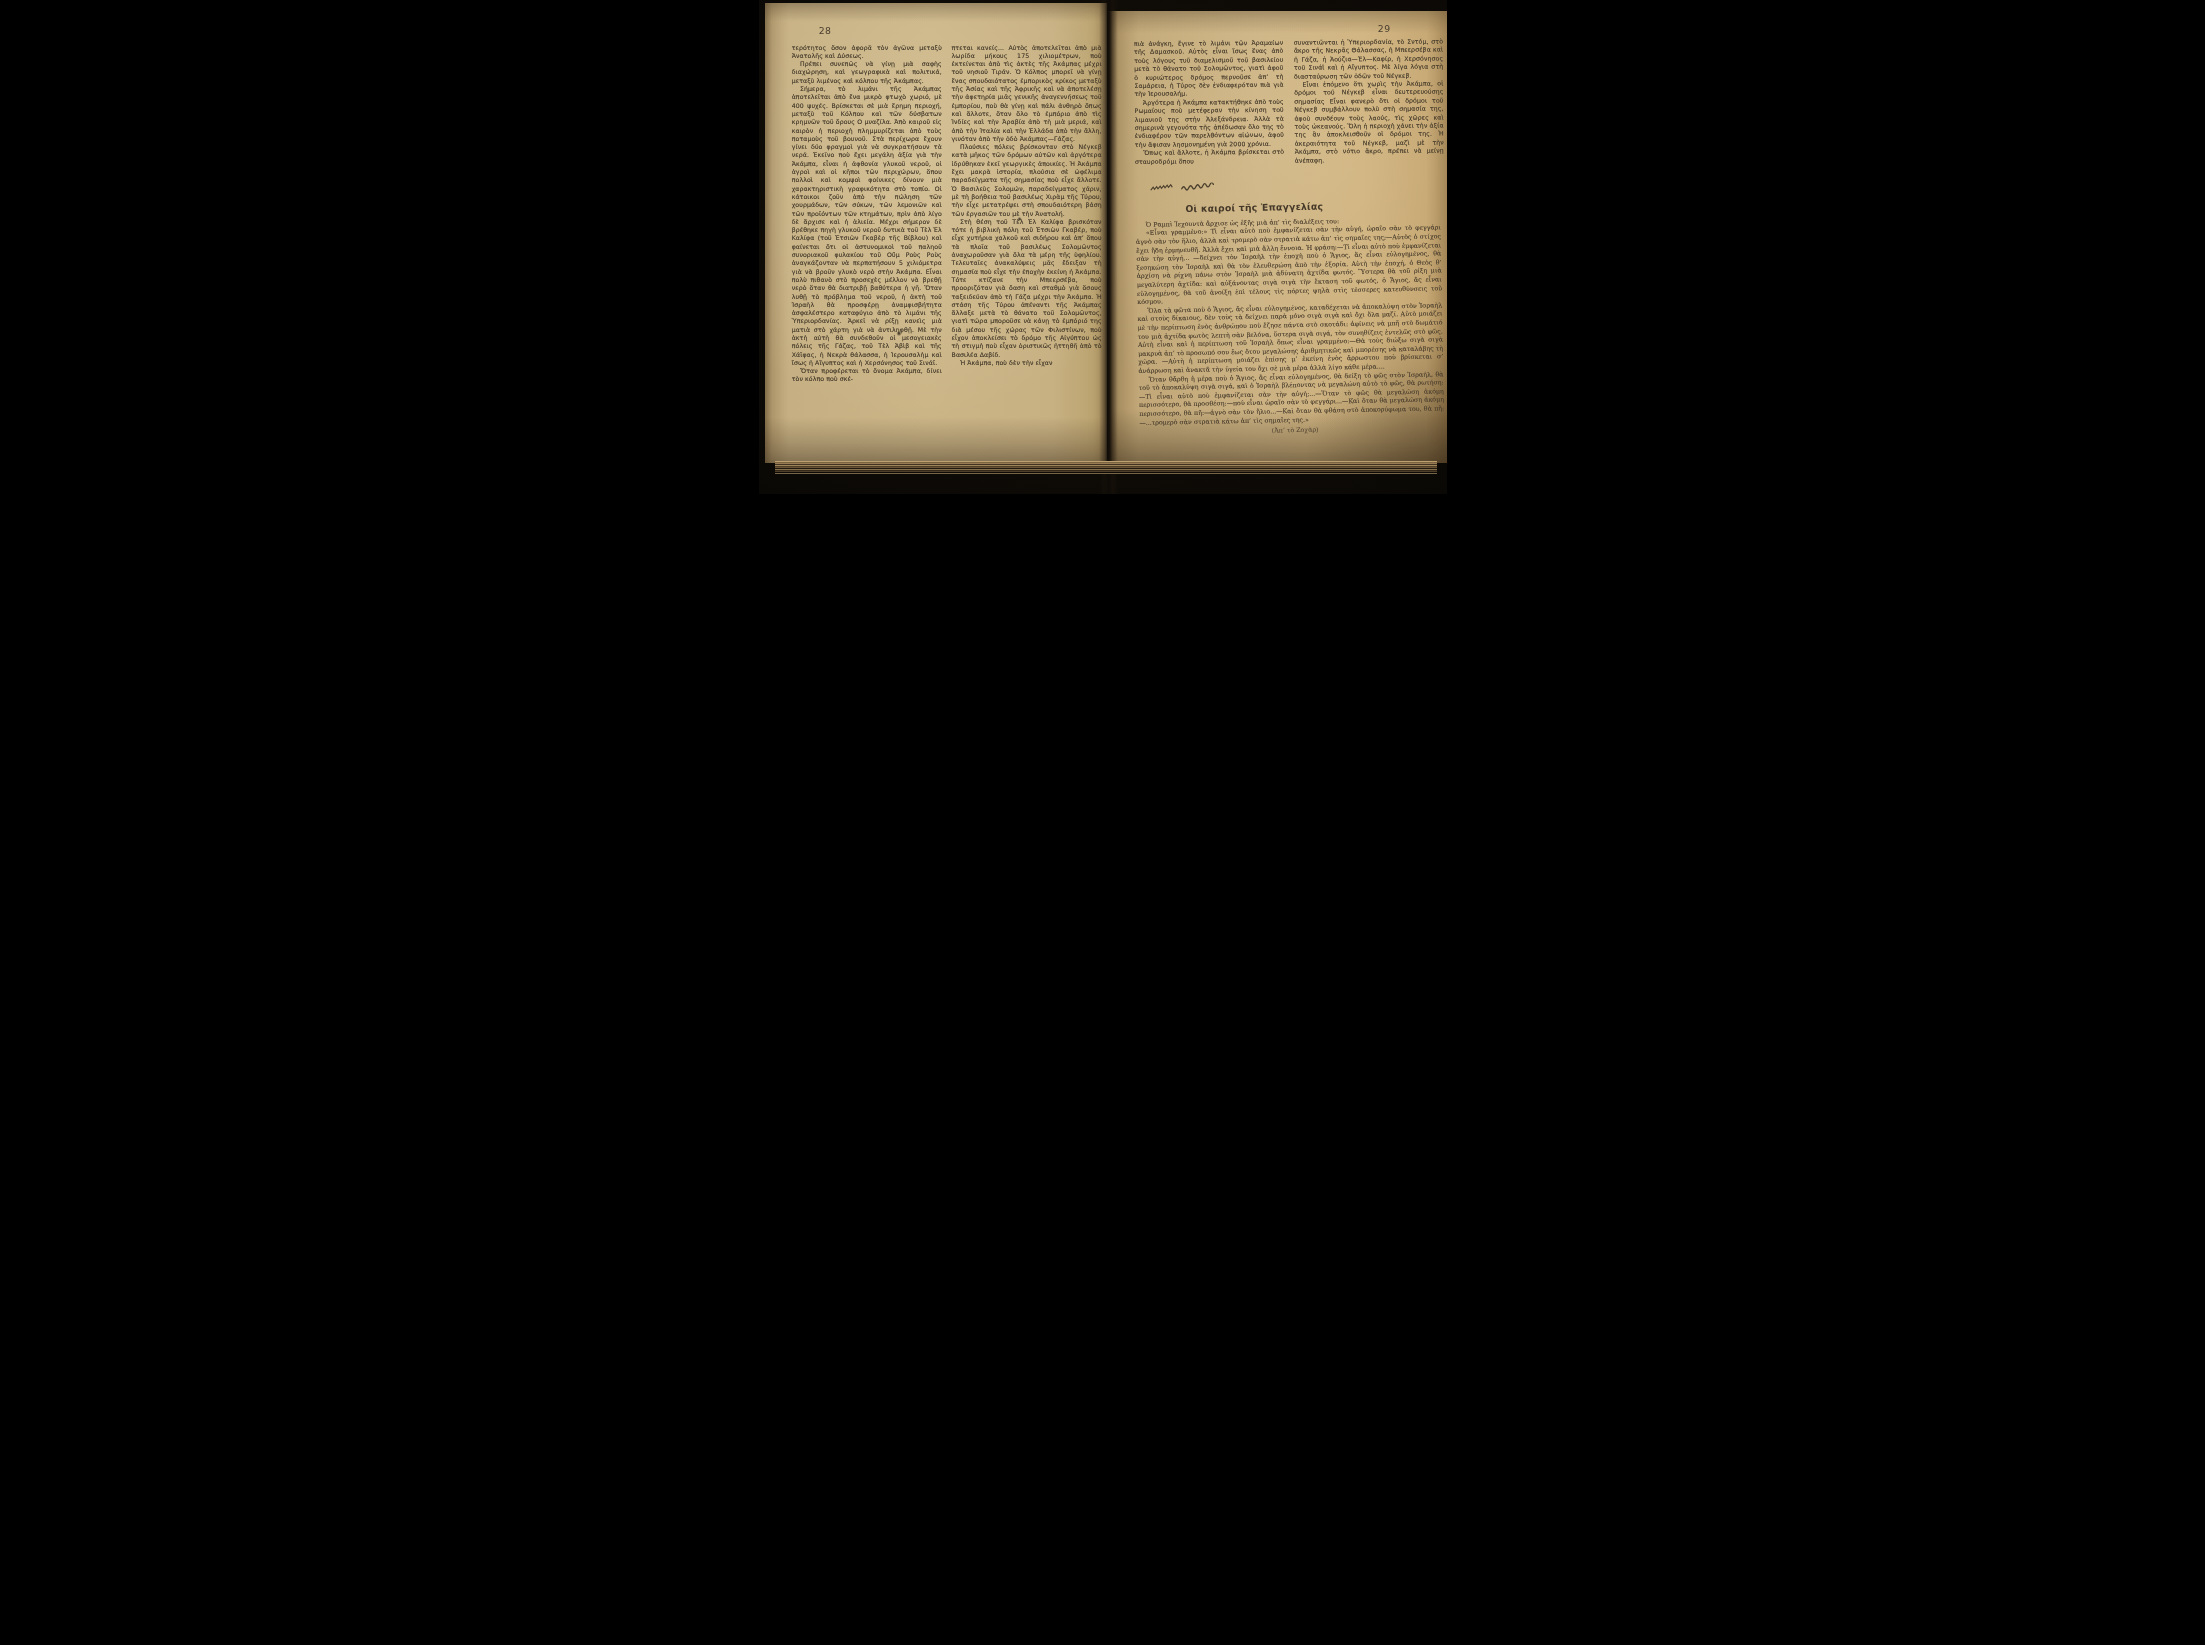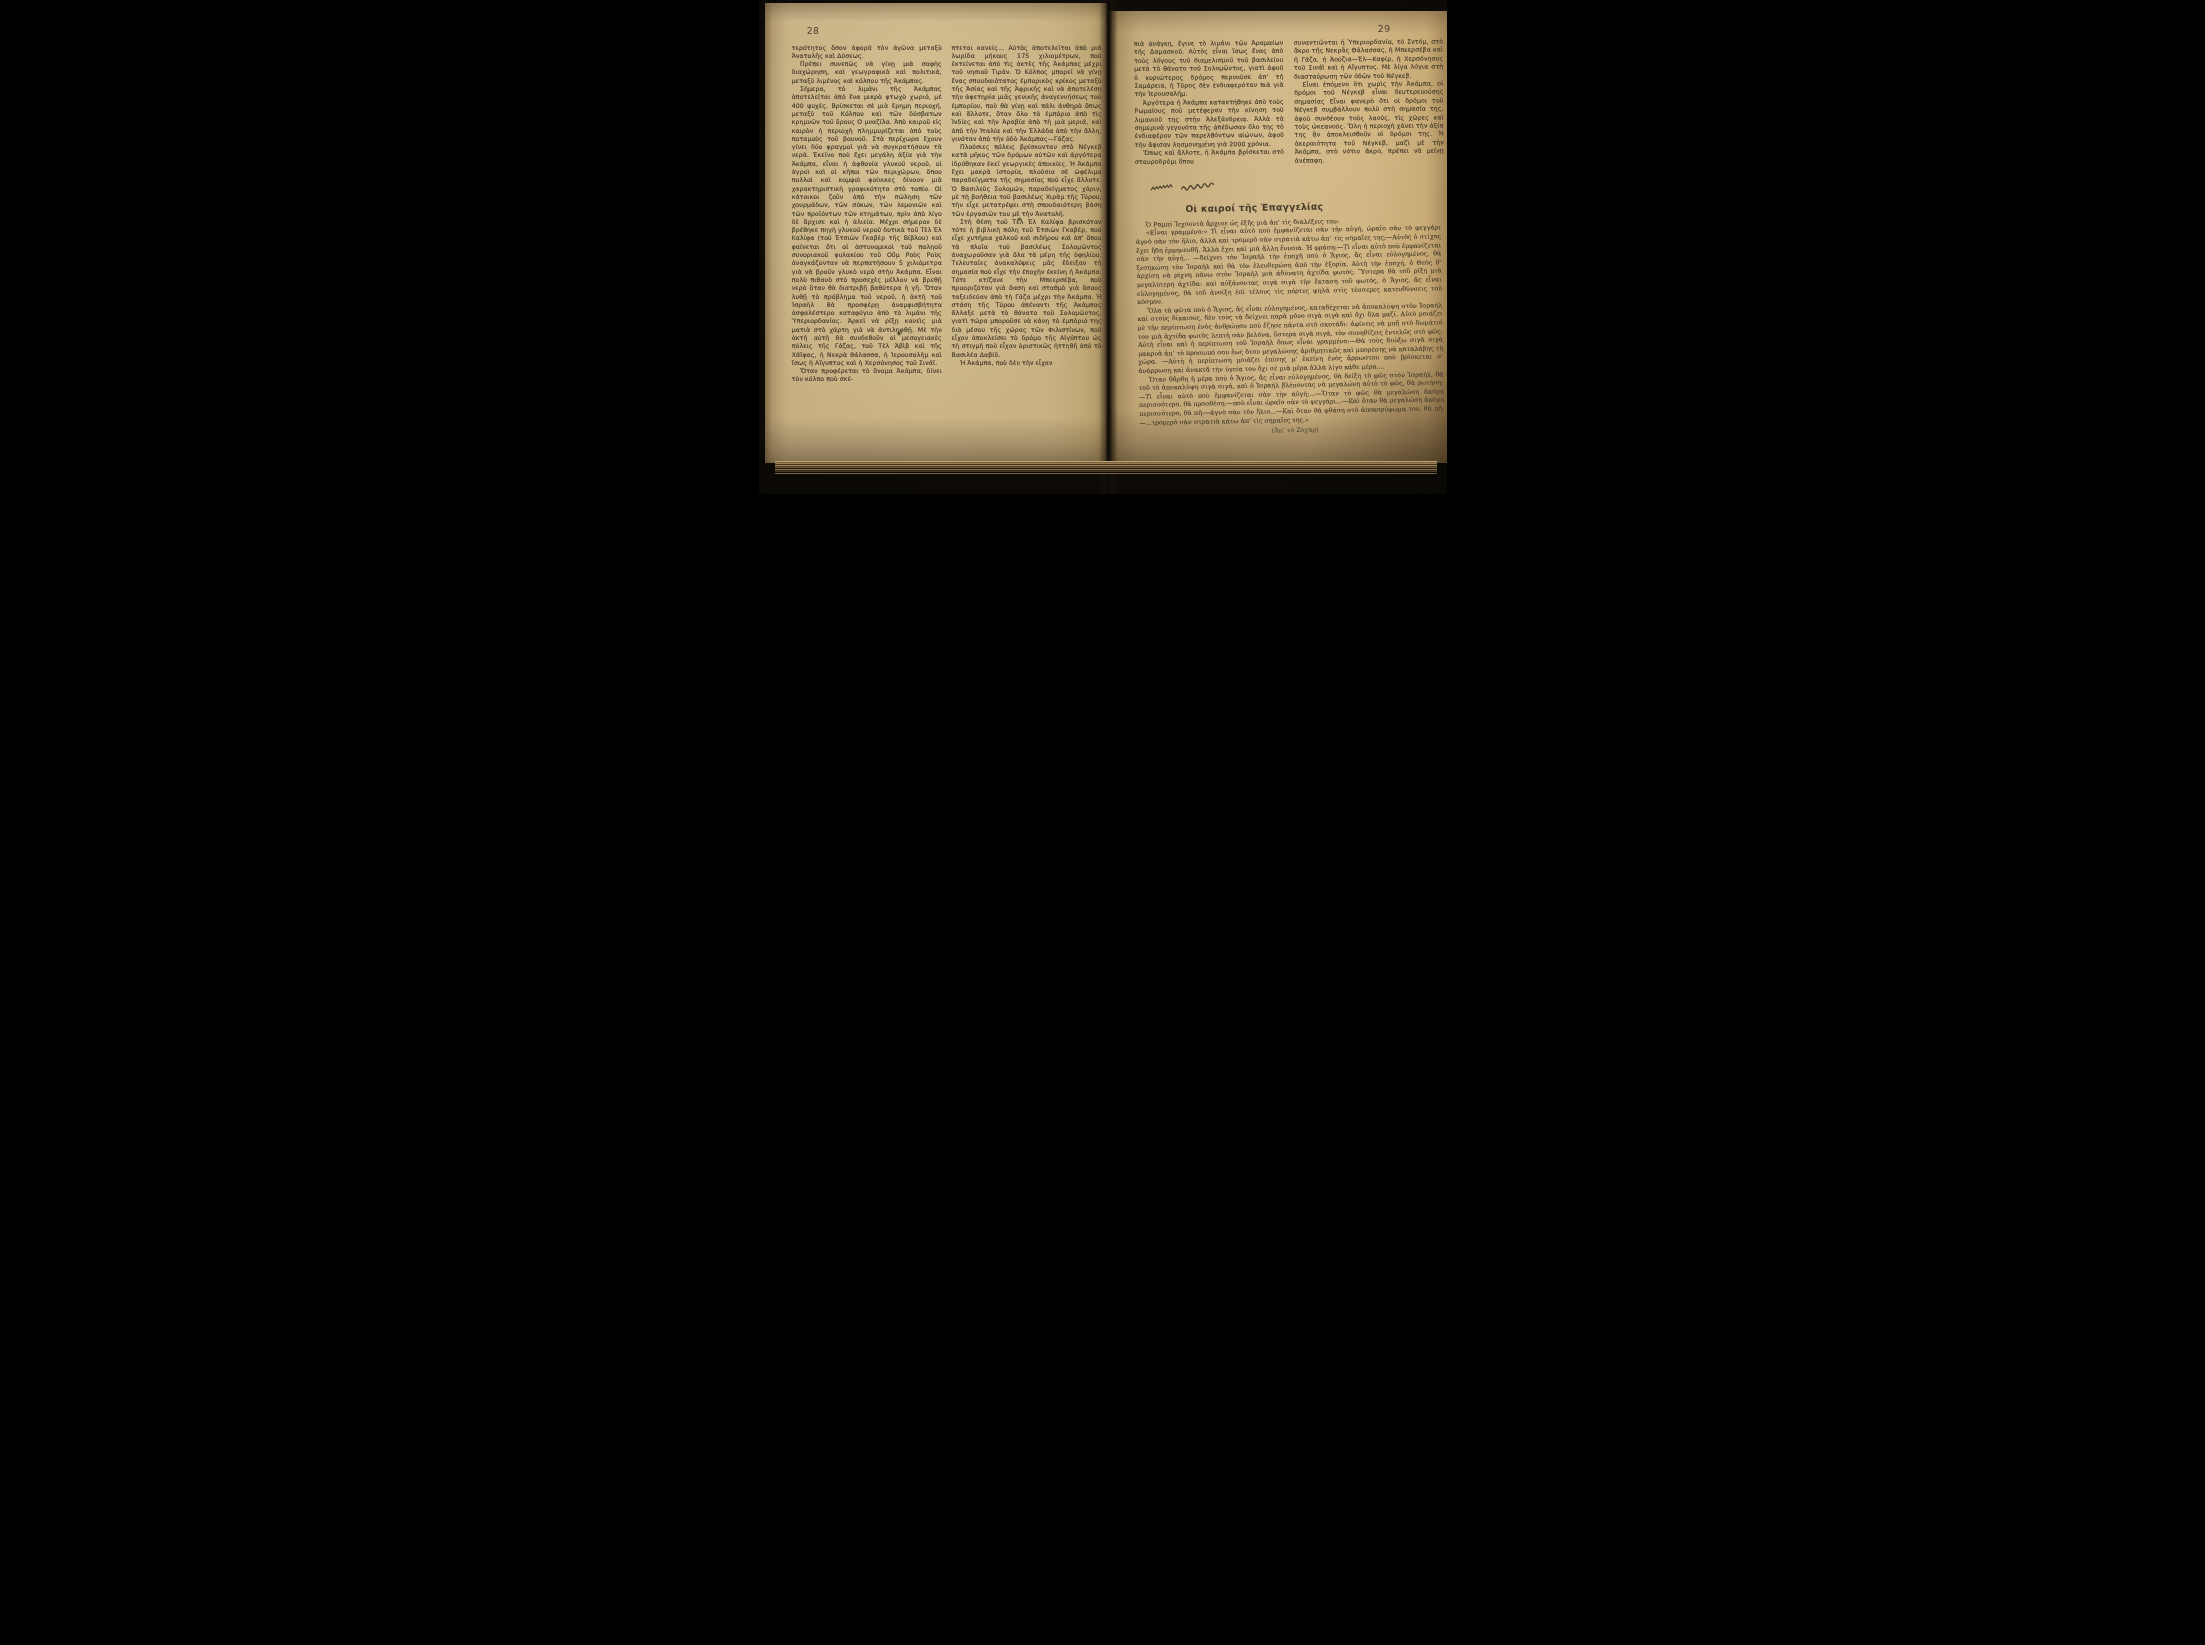--- a/index.html
+++ b/index.html
@@ -21,21 +21,21 @@
       linear-gradient(180deg, rgba(70,54,33,0.25) 0%, rgba(0,0,0,0) 5%, rgba(0,0,0,0) 88%, rgba(50,38,22,0.45) 100%),
       linear-gradient(90deg, #7e6742 0%, #a98f62 2.5%, #c2a878 9%, #cbb182 45%, #cdb07c 75%, #c3a46f 94%, #ab8b59 100%);
     box-shadow:inset 0 0 20px rgba(60,45,25,0.22);}
   .gutter{position:absolute;z-index:2;left:340px;top:0;width:19.4px;height:494px;
     background:linear-gradient(90deg, rgba(30,22,12,0) 0%, rgba(25,18,10,0.45) 30%, #0e0a06 52%, rgba(28,20,11,0.5) 72%, rgba(30,22,12,0) 100%);}
   .book-edge{position:absolute;z-index:2;left:16px;top:461px;width:662px;height:13.2px;
     background:
       repeating-linear-gradient(180deg, rgba(210,182,130,0.55) 0 0.9px, rgba(90,70,44,0.4) 0.9px 1.8px, rgba(190,160,110,0.35) 1.8px 2.6px, rgba(20,14,8,0.5) 2.6px 4px),
       linear-gradient(180deg, #a98c5e 0%, #7c6340 22%, #3c2d19 48%, #140e07 78%, #000 100%);}
   
-  .pagenum{position:absolute;font-size:9.3px;color:#4a3e2e;letter-spacing:0.4px;}
+  .pagenum{position:absolute;font-size:9.3px;color:#4a3e2e;letter-spacing:0.4px;margin-left:12px;}
   .pn-left{left:42px;top:22px;}
   .pn-right{right:56px;top:12.3px;}
   .cols{position:absolute;display:flex;}
   .p28-cols{left:27px;top:41px;width:310px;gap:9.7px;}
   .p29-cols{left:26.5px;top:29px;width:309px;gap:10.6px;transform:rotate(-0.45deg);transform-origin:left top;}
   .news-col{flex:1;}
   .news-col p{margin:0;text-align:justify;text-indent:1.35em;
     font-size:6.2px;line-height:8.3px;letter-spacing:0.1px;color:#473d2d;
     text-shadow:0 0 0.2px rgba(70,58,40,0.6);}
   .news-col p:first-child{text-indent:0;}

